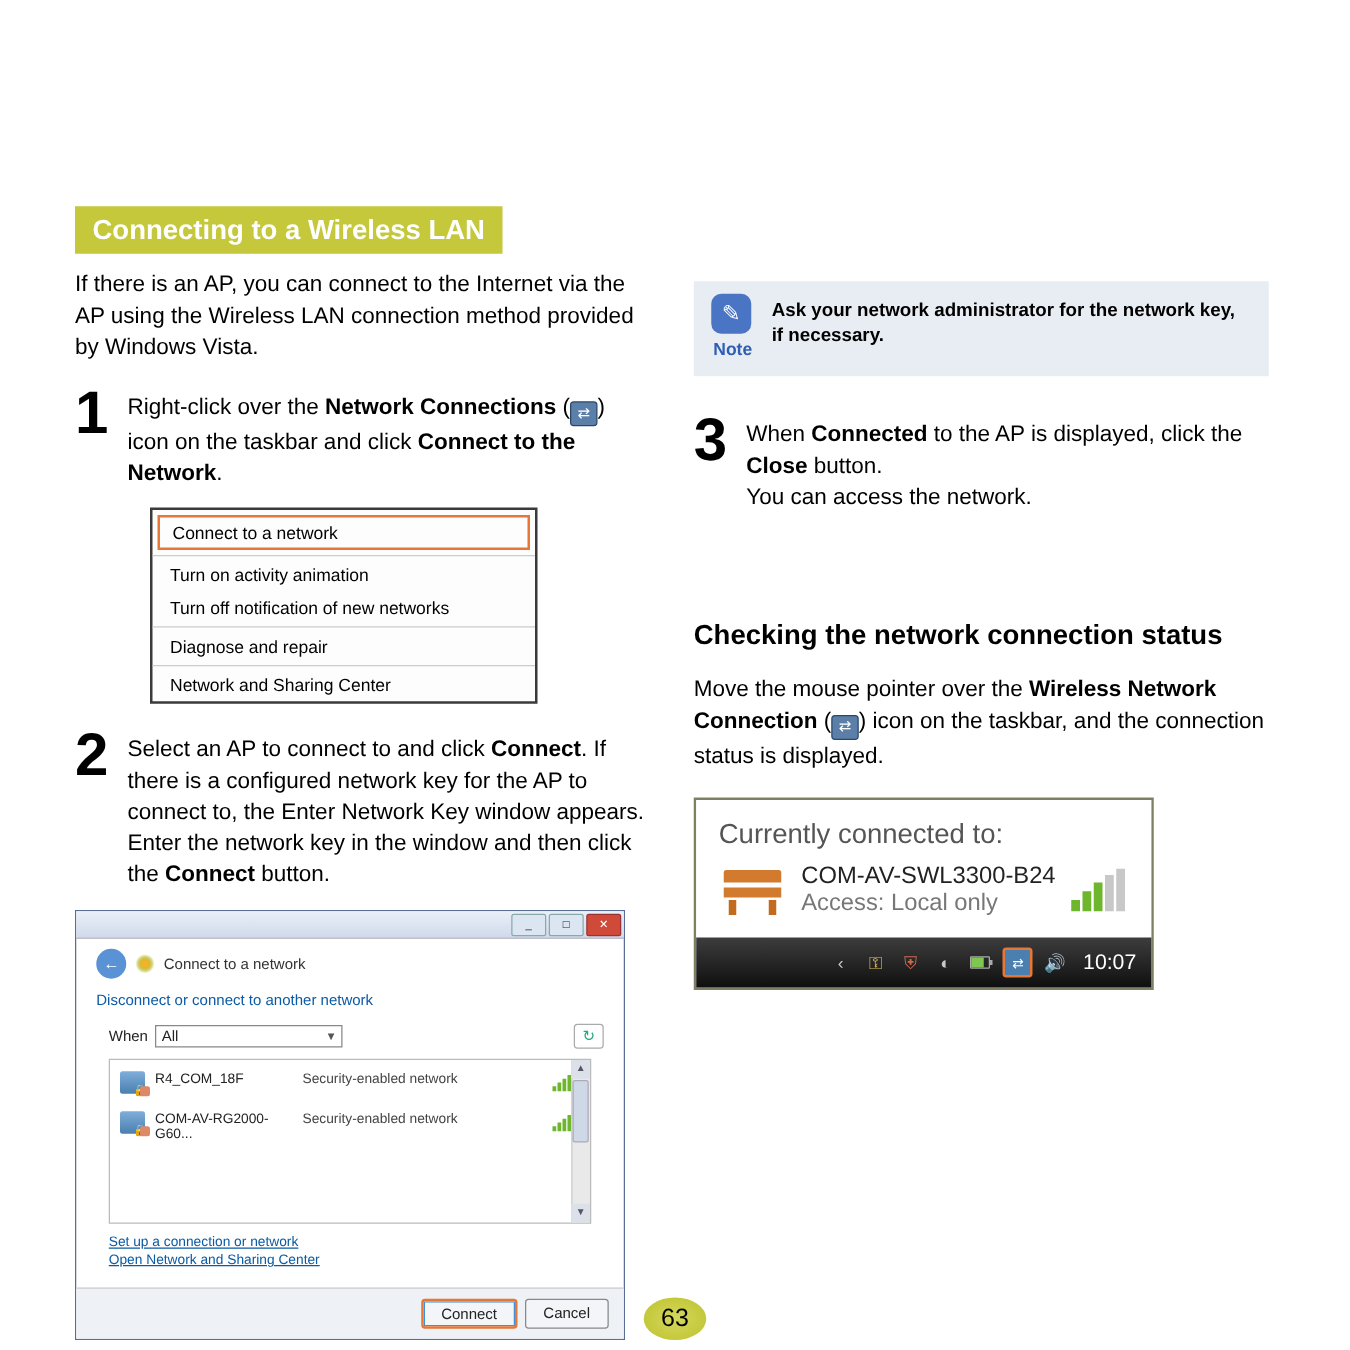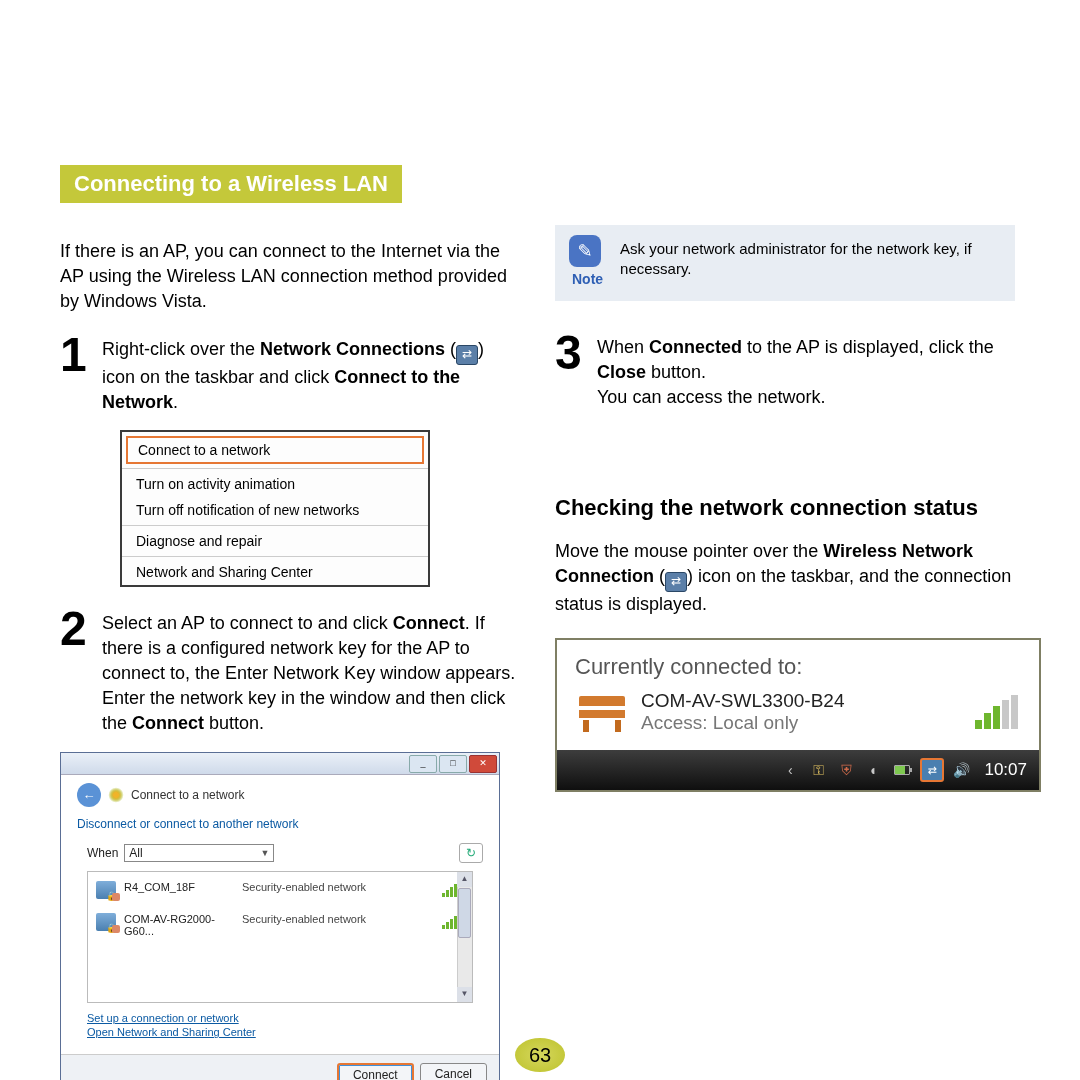--- a/index.html
+++ b/index.html
@@ -18,21 +18,21 @@
     gap: 35px;
   }
   .col { width: 460px; }
   .section-title {
     display:inline-block;
     background: #c4c83a;
     color: #fff;
     font-weight: bold;
     font-size: 22px;
     padding: 6px 14px;
-    margin-bottom: 36px;
+    margin-bottom: 12px;
   }
   .intro { line-height: 1.38; margin-bottom: 20px; }
   .step { display:flex; gap:8px; margin-bottom: 16px; }
   .num {
     font-size: 48px;
     font-weight: bold;
     line-height: 0.9;
     color:#000;
     width:34px;
     flex-shrink:0;
@@ -109,24 +109,24 @@
   .dlg-links { margin:8px 0 8px 10px; }
   .dlg-links a { display:block; color:#0b5aa3; text-decoration:underline; font-size:11px; line-height:1.35;}
   .dlg-footer { border-top:1px solid #ccc; background:#eef1f5; padding:8px 12px; display:flex; justify-content:flex-end; gap:6px;}
   .dlg-btn { border:1px solid #888; border-radius:3px; padding:3px 14px; font-size:12px; background:#f3f5f8;}
   .dlg-btn.primary { border:2px solid #e67734; box-shadow:0 0 0 1px #3f90da inset;}
   
   .note-box { background:#e8edf3; padding:10px 18px 14px 14px; display:flex; gap:14px; align-items:flex-start; margin-bottom:30px;}
   .note-icon-wrap { text-align:center; width:42px;}
   .note-icon { width:32px;height:32px;border-radius:8px;background:#4a74c4;display:flex;align-items:center;justify-content:center;color:#fff;font-size:18px;}
   .note-label { color:#2e5fb4; font-size:14px; margin-top:4px; font-weight:bold;}
-  .note-text { font-size:15px; line-height:1.35; color:#000; padding-top:4px;}
+  .note-text { font-size:15px; line-height:1.35; color:#000; padding-top:4px;font-weight:bold;}
   .subhead { font-size:22px; font-weight:bold; margin-bottom:18px; }
   
-  .tooltip-fig { margin-top:22px; border:2px solid #7f7f64; width:486px;}
+  .tooltip-fig { margin-top:22px; border:2px solid #7f7f64; width:368px;}
   .tt-top { background:#fff; padding:14px 18px 16px; }
   .tt-title { color:#555; font-size:22px; margin-bottom:10px;}
   .tt-row { display:flex; gap:12px; align-items:center;}
   .bench {width:54px;height:40px;position:relative;}
   .bench-top{position:absolute;top:4px;left:4px;width:46px;height:10px;background:#d27a2e;border-radius:2px 2px 0 0;}
   .bench-seat{position:absolute;top:18px;left:4px;width:46px;height:8px;background:#d27a2e;}
   .bench-leg{position:absolute;bottom:0;width:6px;height:12px;background:#c26a1e;}
   .bench-leg.l{left:8px}.bench-leg.r{right:8px}
   .tt-info .name{font-size:19px;color:#222;}
   .tt-info .access{font-size:19px;color:#777;}

